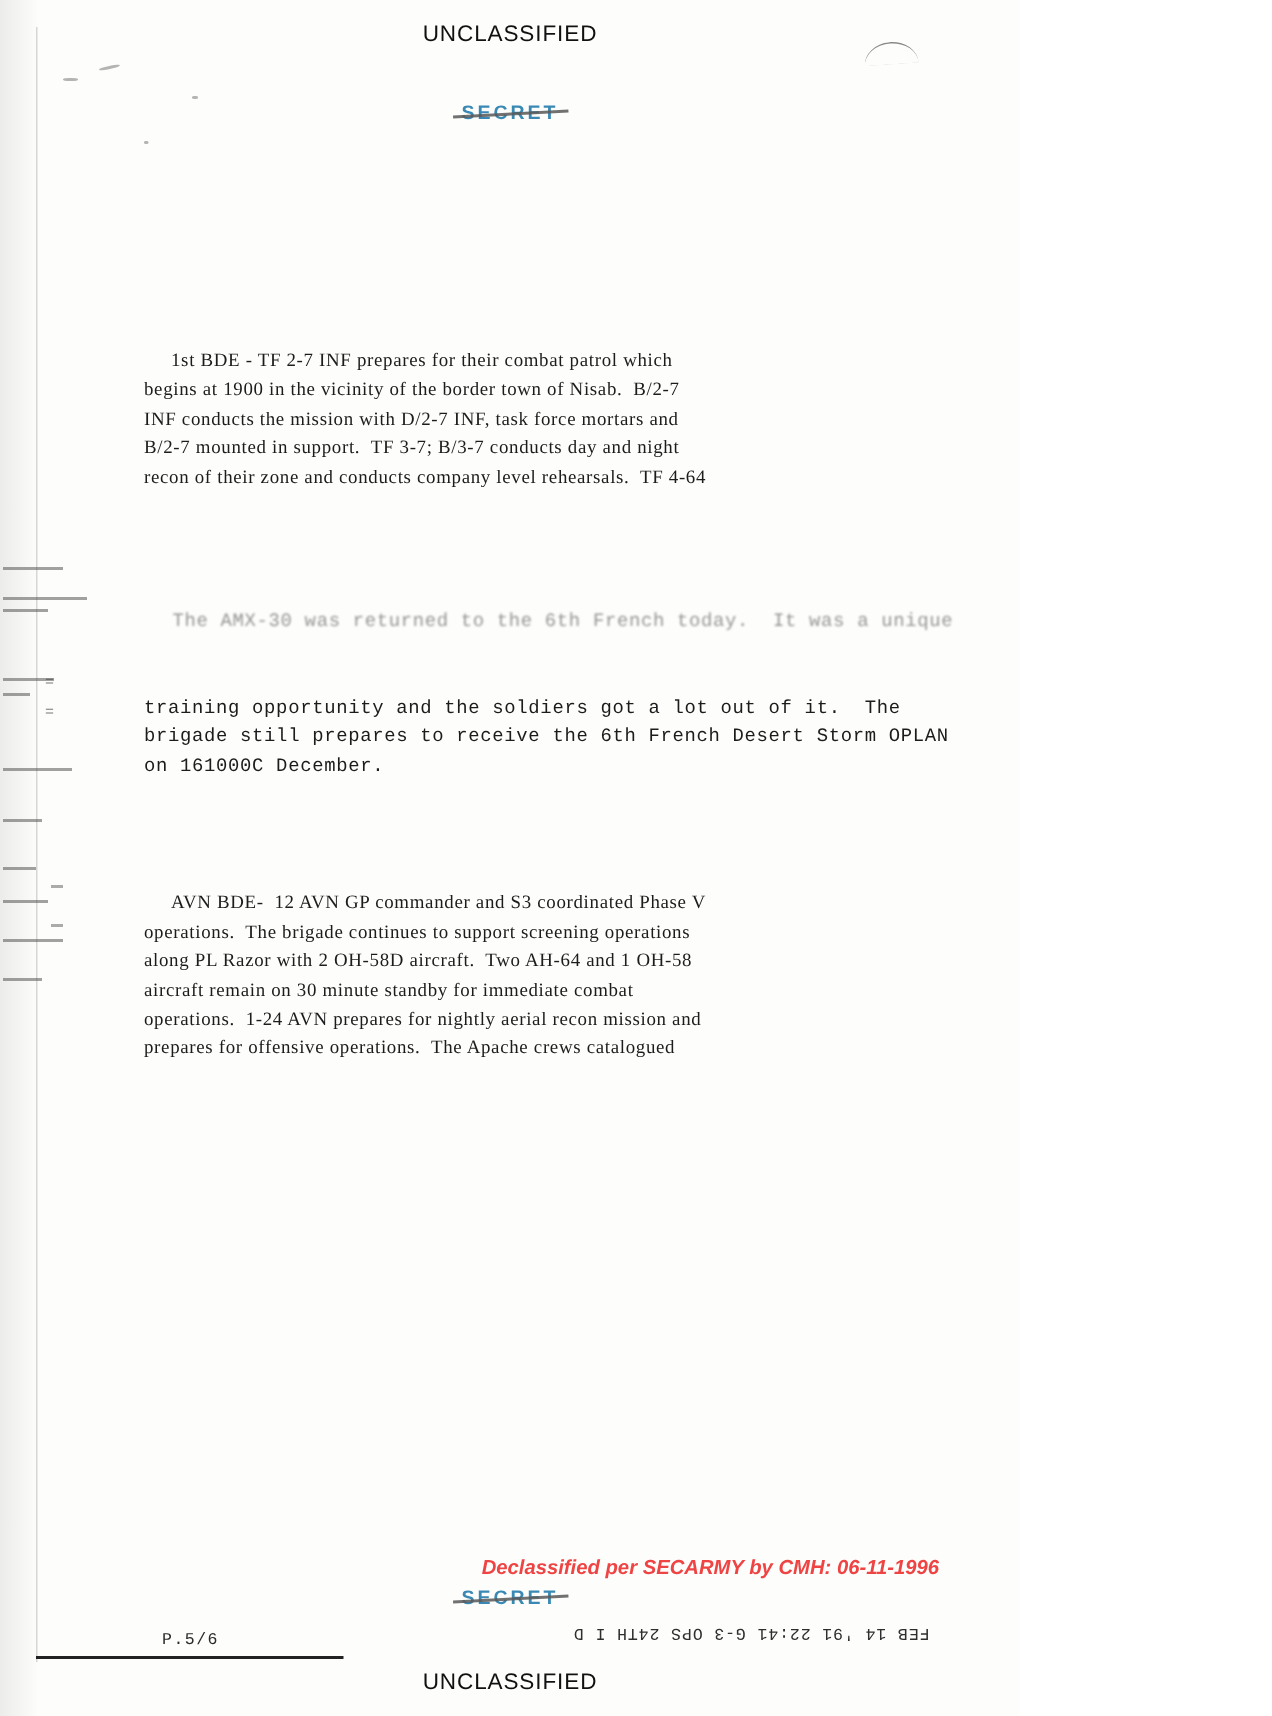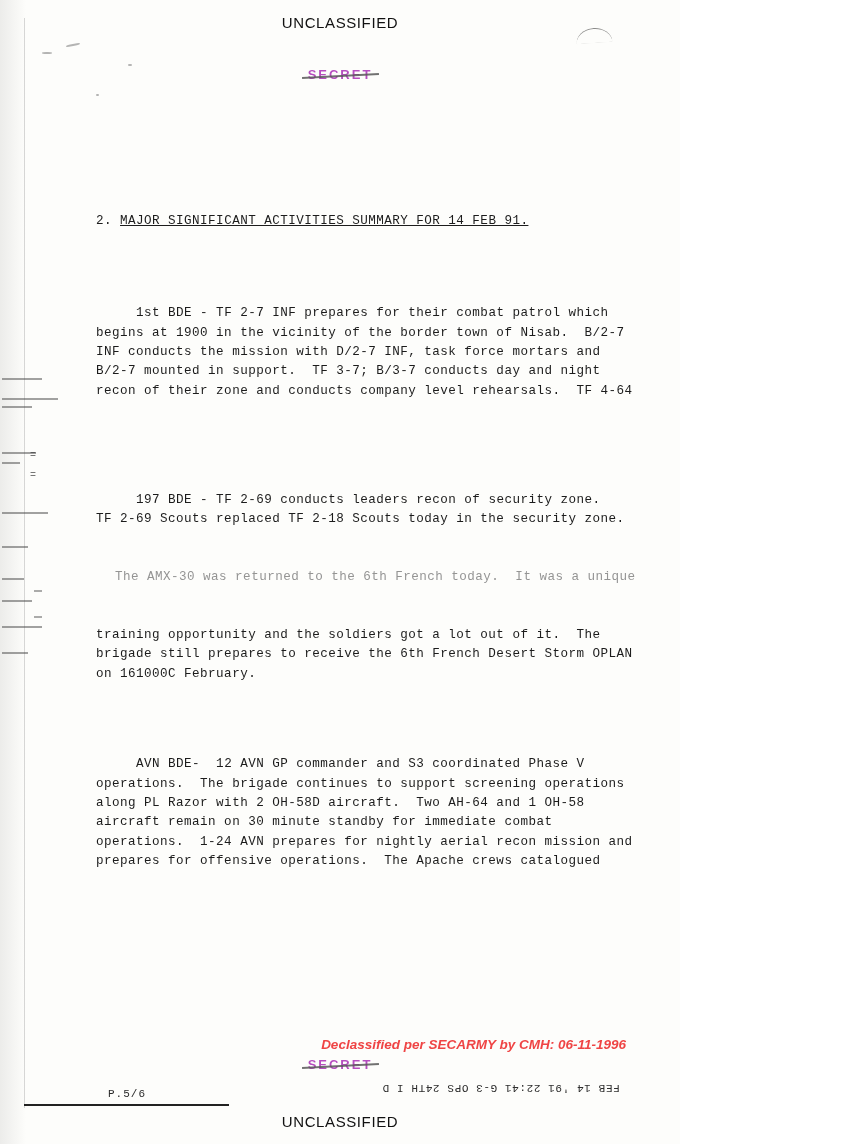--- a/index.html
+++ b/index.html
@@ -70,21 +70,21 @@
     left: 0; right: 0;
     text-align: center;
   }
   .stamp-word {
     position: relative;
     display: inline-block;
     font-family: "Liberation Sans", sans-serif;
     font-weight: bold;
     font-size: 13px;
     letter-spacing: 2px;
-    color: #a21caf;
+    color: #0369a1;
     opacity: 0.78;
     filter: blur(0.35px);
   }
   .stamp-word::after {
     content: "";
     position: absolute;
     left: -6px; right: -6px;
     top: 52%;
     height: 2px;
     background: #2b2b2b;
@@ -111,21 +111,21 @@
     font-size: 12.6px;
     line-height: 19.4px;
     letter-spacing: 0.45px;
     white-space: pre-wrap;
     color: #1c1c1c;
   }
   .para {
     margin: 0 0 13px 0;
     white-space: pre-wrap;
   }
-  .para.tight { margin-bottom: 12px; }
+  .para.tight { margin-bottom: 12px; font-family: Liberation Serif, serif; }
   .u { text-decoration: underline; }
   .heading { margin-bottom: 15px; }
 
   
   .faint {
     color: #6d6d6d;
     filter: blur(0.5px);
     opacity: 0.85;
   }
   .faint2 {
@@ -232,35 +232,32 @@
   <div class="margin-mark" style="top:626px; width:40px;"></div>
   <div class="margin-mark" style="top:652px; width:26px;"></div>
   <div class="margin-dot" style="top:590px;"></div>
   <div class="margin-dot" style="top:616px;"></div>
   <div class="tick" style="left:30px; top:450px;">=</div>
   <div class="tick" style="left:30px; top:470px;">=</div>
 
   <div class="body">
 
 
-    <p class="para heading"><span>2. </span><span class="u">MAJOR SIGNIFICANT ACTIVITIES SUMMARY FOR 14 FEB 91.</span></p>
 
     <p class="para tight">     1st BDE - TF 2-7 INF prepares for their combat patrol which
 begins at 1900 in the vicinity of the border town of Nisab.  B/2-7
 INF conducts the mission with D/2-7 INF, task force mortars and
 B/2-7 mounted in support.  TF 3-7; B/3-7 conducts day and night
 recon of their zone and conducts company level rehearsals.  TF 4-64</p>
 
 
-    <p class="para tight">     197 BDE - TF 2-69 conducts leaders recon of security zone.
-TF 2-69 Scouts replaced TF 2-18 Scouts today in the security zone.</p>
     <p class="para faint2" style="margin-top:-13px; margin-bottom:0;">The AMX-30 was returned to the 6th French today.  It was a unique</p>
     <p class="para">training opportunity and the soldiers got a lot out of it.  The
 brigade still prepares to receive the 6th French Desert Storm OPLAN
-on 161000C February.</p>
+on 161000C December.</p>
 
     <p class="para tight">     AVN BDE-  12 AVN GP commander and S3 coordinated Phase V
 operations.  The brigade continues to support screening operations
 along PL Razor with 2 OH-58D aircraft.  Two AH-64 and 1 OH-58
 aircraft remain on 30 minute standby for immediate combat
 operations.  1-24 AVN prepares for nightly aerial recon mission and
 prepares for offensive operations.  The Apache crews catalogued</p>
     
     
 

